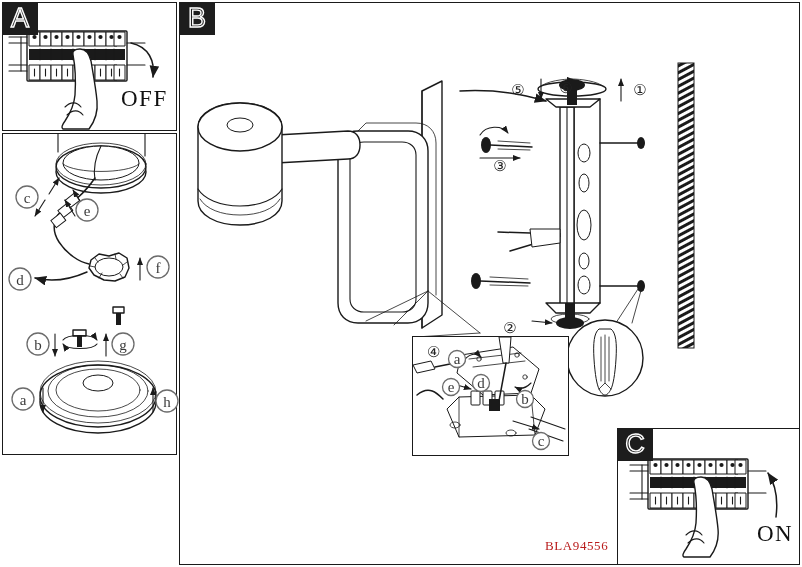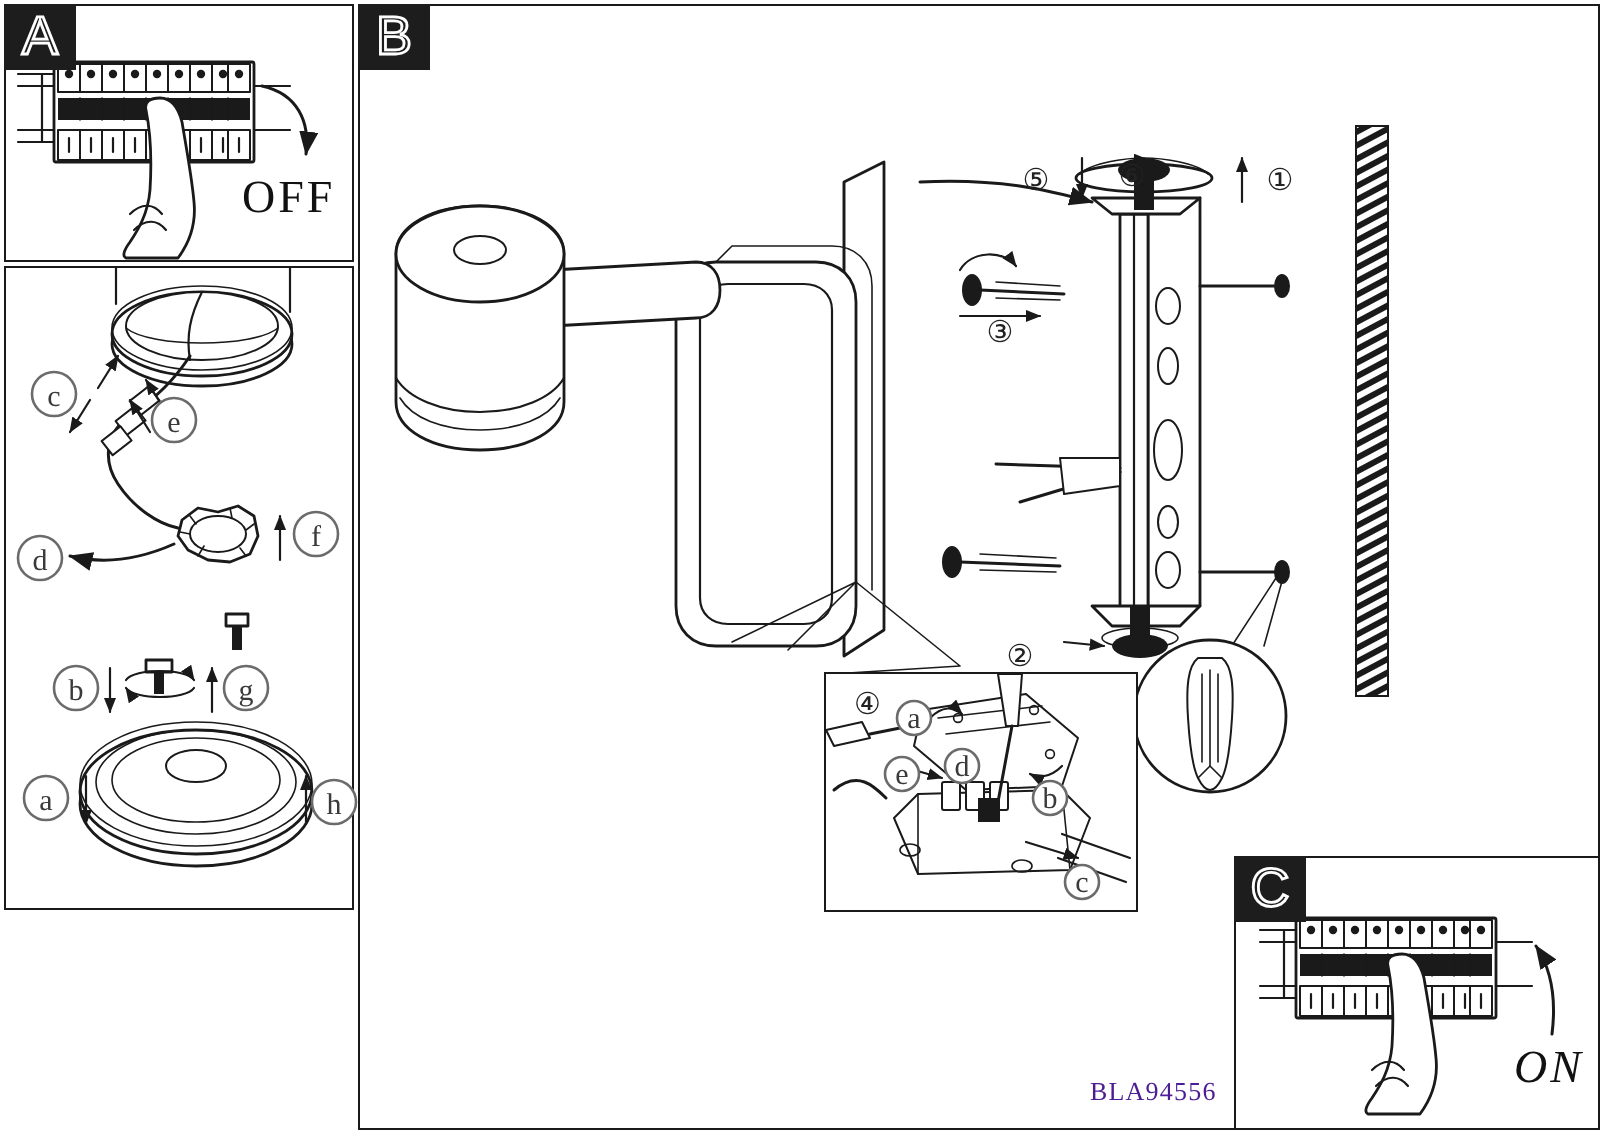--- a/index.html
+++ b/index.html
@@ -3,21 +3,21 @@
 <meta charset="utf-8">
 <style>
   html,body{margin:0;padding:0;background:#fff;}
   body{width:802px;height:567px;font-family:"Liberation Serif",serif;color:#111;}
   #sheet{position:relative;width:802px;height:567px;overflow:hidden;background:#fff;}
   .frame{position:absolute;box-sizing:border-box;border:1.6px solid #1a1a1a;background:#fff;}
   .badge{position:absolute;width:36px;height:33px;background:#1d1d1d;display:flex;align-items:center;justify-content:center;z-index:6;}
   .badge span{font-family:"Liberation Sans",sans-serif;font-size:27px;line-height:1;color:#1d1d1d;
     -webkit-text-stroke:1.4px #fff;text-shadow:0 0 0 #1d1d1d;font-weight:400;}
   .lbl{position:absolute;font-family:"Liberation Serif",serif;font-size:23px;letter-spacing:1.5px;}
-  .code{position:absolute;font-family:"Liberation Serif",serif;font-size:13px;letter-spacing:.6px;color:#4c1d95;}
+  .code{position:absolute;font-family:"Liberation Serif",serif;font-size:13px;letter-spacing:.6px;color:#b91c1c;}
   svg{display:block;overflow:visible;}
   .ln{fill:none;stroke:#1a1a1a;stroke-width:1.5;stroke-linecap:round;stroke-linejoin:round;}
   .ln2{fill:none;stroke:#1a1a1a;stroke-width:1.1;stroke-linecap:round;stroke-linejoin:round;}
   .thin{fill:none;stroke:#1a1a1a;stroke-width:.8;stroke-linecap:round;stroke-linejoin:round;}
   .wht{fill:#fff;stroke:#1a1a1a;stroke-width:1.4;stroke-linejoin:round;}
   .wht2{fill:#fff;stroke:#1a1a1a;stroke-width:1;stroke-linejoin:round;}
   .blk{fill:#1a1a1a;stroke:none;}
   .callout text,.steplbl text{font-family:"Liberation Serif",serif;}
   .cir{fill:#fff;stroke:#6b6b6b;stroke-width:1.3;}
   .cirtxt{font-family:"Liberation Serif",serif;font-size:15px;fill:#3a3a3a;}
@@ -430,17 +430,17 @@
         <path class="wht" d="M76,54 C78,64 79,78 78,94 C77,106 72,114 68,120 C65,124 64,127 66,128 L92,128 C98,120 101,110 100,100 C99,88 96,72 94,60 C92,52 88,48 83,48 C78,48 75,50 76,54 z"></path>
         <path class="ln2" d="M68,106 C74,100 80,101 84,106"></path>
         <path class="ln2" d="M70,114 C76,108 82,109 86,114"></path>
       </g>
       <path class="ln" d="M158,88 C160,72 158,56 150,44" marker-end="url(#ah)"></path>
     </svg>
   </div>
   <div class="badge" style="left:617px;top:428px;">
     <span>C</span>
   </div>
-  <div class="lbl" style="left:757px;top:521px;font-style:italic;">ON</div>
+  <div class="lbl" style="left:757px;top:521px;">ON</div>
 
   <div class="code" style="left:545px;top:538px;">BLA94556</div>
 
 </div>
 
 </body></html>

